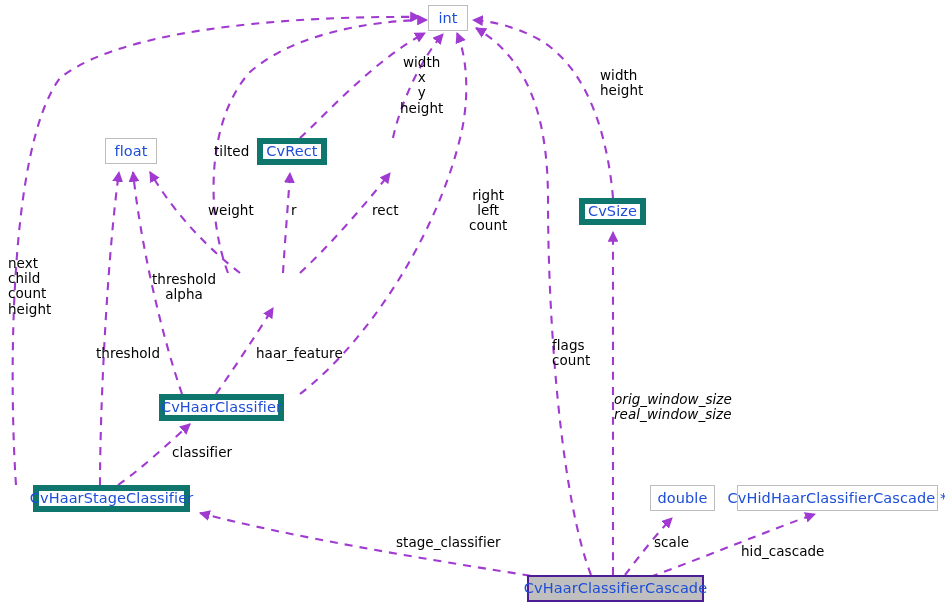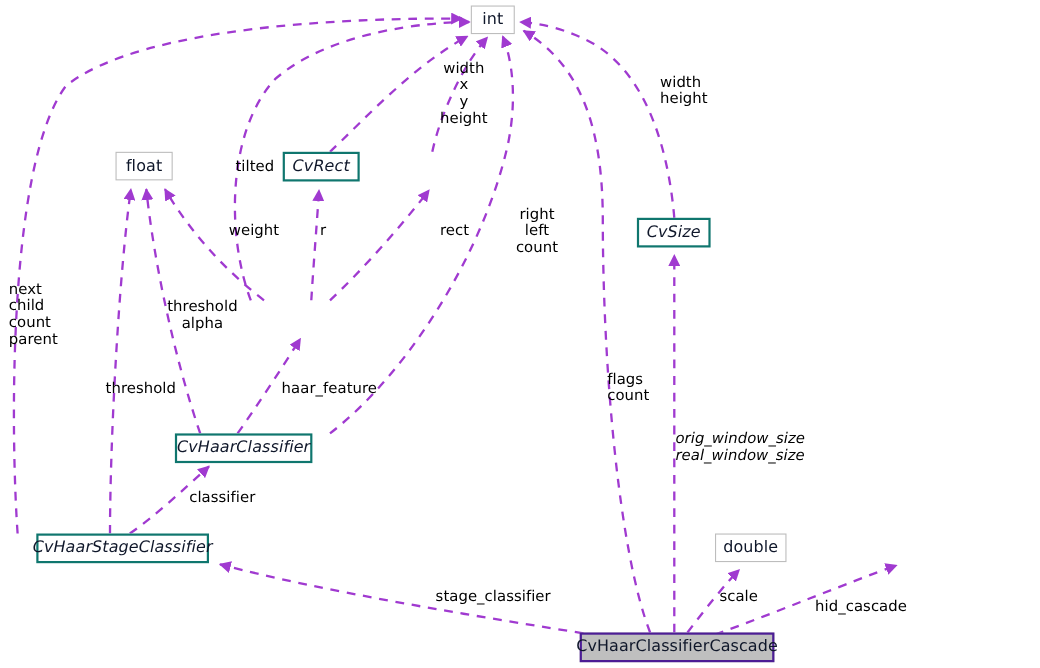--- a/index.html
+++ b/index.html
@@ -21,26 +21,26 @@
   }
   .node{
     position:absolute;
     box-sizing:border-box;
     display:flex;
     align-items:center;
     justify-content:center;
     background:#ffffff;
     font-size:14.5px;
     line-height:1;
-    color:#0f172a;
+    color:#1d4ed8;
     white-space:nowrap;
     letter-spacing:0.1px;
   }
   .node.light{ border:1px solid #bdbdbd; }
-  .node.dark{  border:2px solid #0f766e;font-style:italic; }
+  .node.dark{  border:6px solid #0f766e; }
   .node.current{
     border:2px solid #4c1d95;
     background:#bfbfbf;
   }
   .edge-label{
     position:absolute;
     font-size:13.5px;
     line-height:15.2px;
     color:#000000;
     white-space:pre;
@@ -110,47 +110,48 @@
 
   <div class="node dark" style="left:579px;top:198px;width:67px;height:27px;">CvSize</div>
 
 
   <div class="node dark" style="left:159px;top:394px;width:125px;height:27px;">CvHaarClassifier</div>
 
   <div class="node dark" style="left:33px;top:485px;width:157px;height:27px;">CvHaarStageClassifier</div>
 
   <div class="node light" style="left:650px;top:485px;width:65px;height:26px;">double</div>
 
+  <div class="node light" style="left:737px;top:485px;width:201px;height:26px;">CvHidHaarClassifierCascade *</div>
 
   <div class="node current" style="left:527px;top:575px;width:177px;height:27px;">CvHaarClassifierCascade</div>
 
   <div class="edge-label center" style="left:400px;top:55px;">width
 x
 y
 height</div>
 
   <div class="edge-label left" style="left:600px;top:68px;">width
 height</div>
 
   <div class="edge-label left" style="left:214px;top:144px;">tilted</div>
 
   <div class="edge-label left" style="left:180px;top:203px;margin-left:28px;">weight</div>
 
   <div class="edge-label left" style="left:291px;top:203px;">r</div>
 
-  <div class="edge-label left" style="left:372px;top:203px;margin-left:28px;">rect</div>
+  <div class="edge-label left" style="left:372px;top:203px;">rect</div>
 
   <div class="edge-label center" style="left:469px;top:188px;">right
 left
 count</div>
 
   <div class="edge-label left" style="left:8px;top:256px;">next
 child
 count
-parent</div>
+height</div>
 
   <div class="edge-label center" style="left:152px;top:272px;">threshold
 alpha</div>
 
   <div class="edge-label left" style="left:96px;top:346px;">threshold</div>
 
   <div class="edge-label left" style="left:256px;top:346px;">haar_feature</div>
 
   <div class="edge-label left" style="left:552px;top:338px;">flags
 count</div>

